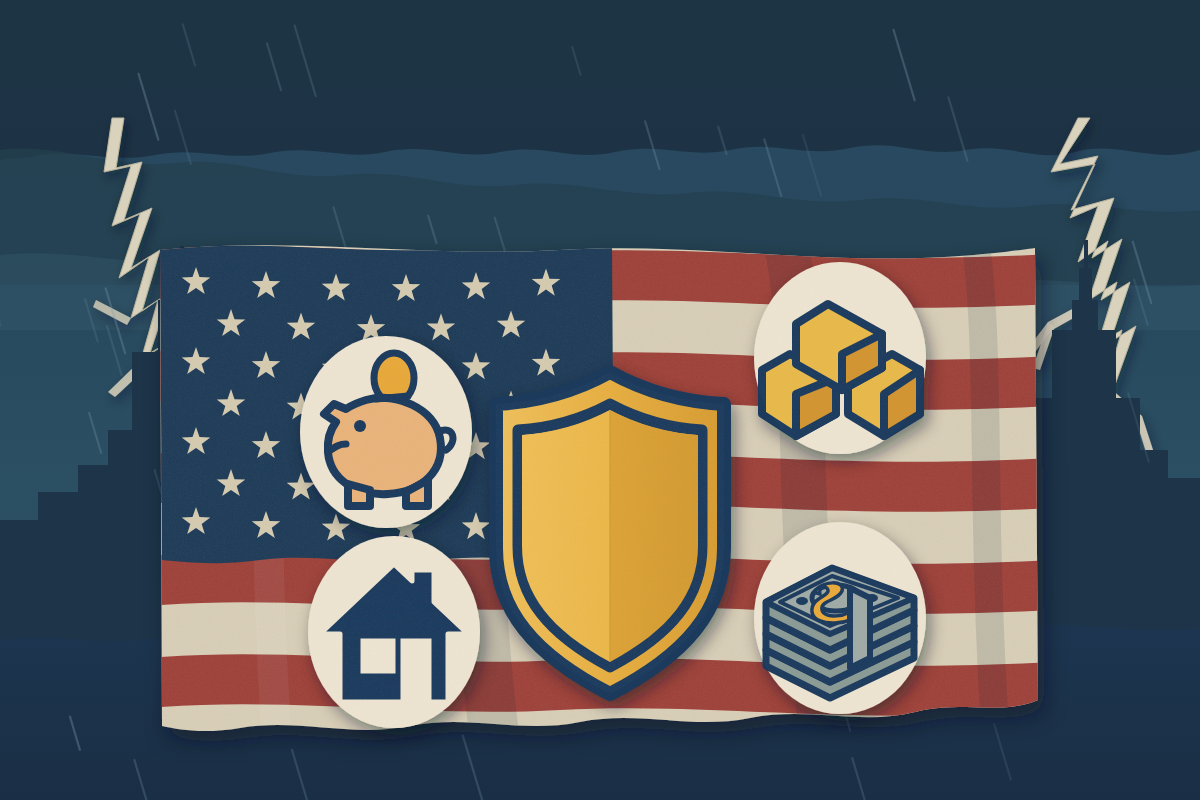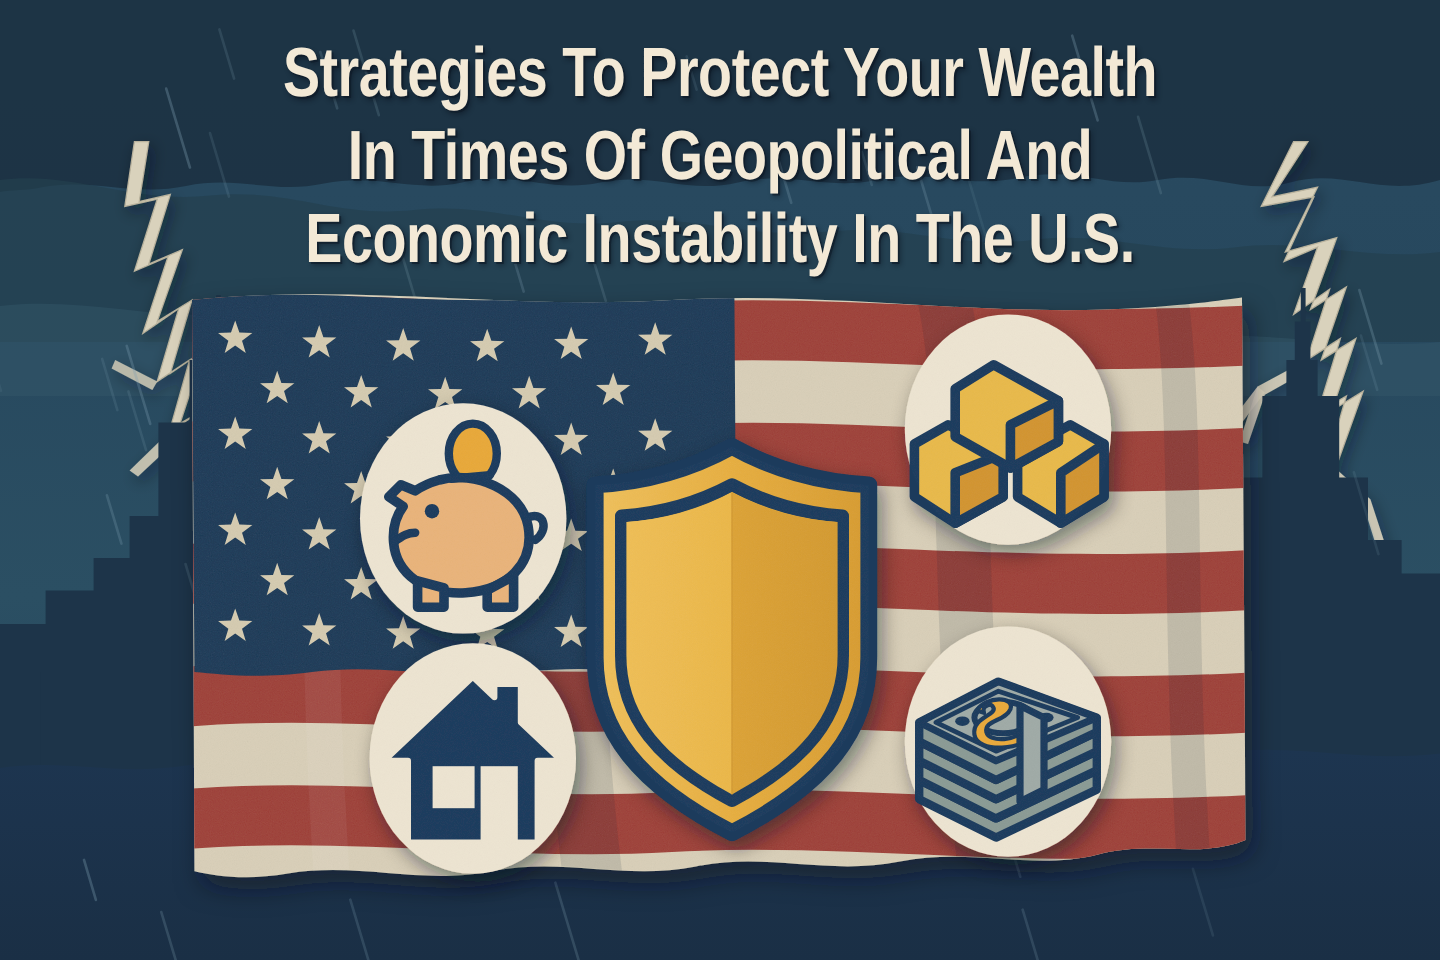--- a/index.html
+++ b/index.html
@@ -502,19 +502,14 @@
              C-30,-26 -10,-28 -12,-34 C-14,-40 -22,-36 -20,-30 Z"></path>
 
         <path fill="#9FAAA6" stroke="#1B3A5C" stroke-width="6" stroke-linejoin="round" d="M10,-36 L30,-26 L30,34 L10,44 Z"></path>
       </g>
       <g filter="url(#grainIcon)" opacity="0.45">
         <ellipse cx="840" cy="618" rx="86" ry="96" fill="#ffffff"></ellipse>
       </g>
     </g>
   </svg>
 
-  <div id="title-block">
-    <span class="title-line">Strategies To Protect Your Wealth</span>
-    <span class="title-line">In Times Of Geopolitical And</span>
-    <span class="title-line">Economic Instability In The U.S.</span>
-  </div>
 
 </div>
 
 </body></html>

